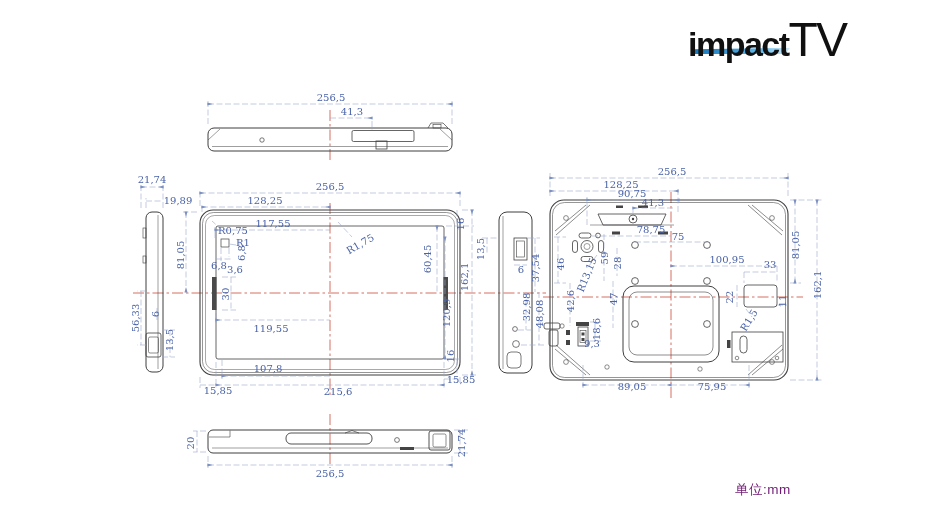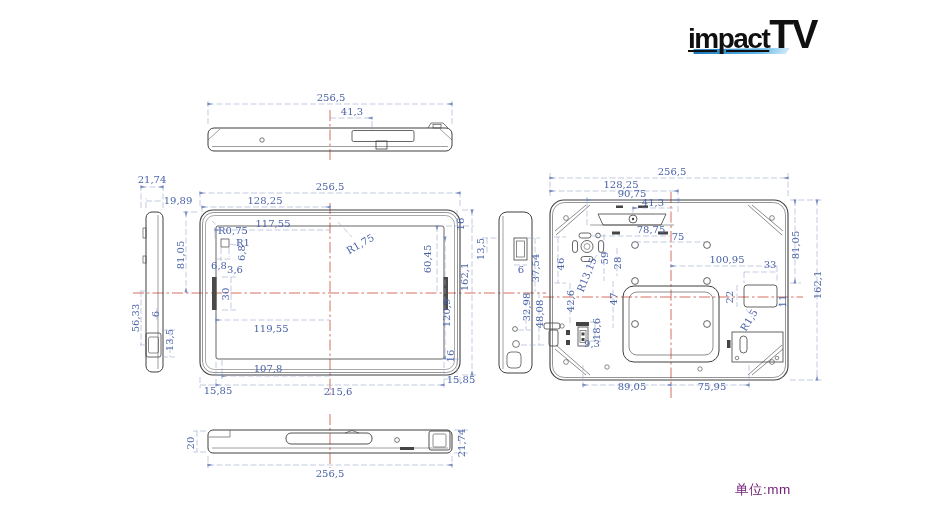--- a/index.html
+++ b/index.html
@@ -1,21 +1,21 @@
 <!DOCTYPE html>
 <html><head>
 <meta charset="utf-8">
 <style>
   html,body{margin:0;padding:0;background:#fff;}
   .canvas{position:relative;width:928px;height:521px;background:#ffffff;overflow:hidden;
           font-family:"Liberation Sans",sans-serif;}
   .canvas svg{position:absolute;left:0;top:0;}
   .logo{position:absolute;left:688px;top:12px;width:150px;height:46px;color:#101010;white-space:nowrap;}
-  .logo .word{font-weight:800;font-size:28px;letter-spacing:-1.5px;position:relative;z-index:2;text-decoration:underline;}
-  .logo .suffix{font-weight:700;font-size:40px;letter-spacing:-2px;position:relative;z-index:2;}
+  .logo .word{font-weight:800;font-size:34px;letter-spacing:-1.5px;position:relative;z-index:2;}
+  .logo .suffix{font-weight:400;font-size:48px;letter-spacing:-2px;position:relative;z-index:2;}
   .logo .swoosh{position:absolute;left:4px;top:36px;width:96px;height:6px;z-index:1;
     background:linear-gradient(90deg,#1573b5,#5fb7e8 70%,#cfeaf8);
     transform:skewX(-35deg);clip-path:polygon(0 20%,100% 0,100% 100%,4% 100%);}
   .units{position:absolute;left:735px;top:481px;font-size:13.5px;color:#701a75;letter-spacing:0.5px;}
   text{font-family:"DejaVu Serif",serif;font-size:10px;fill:#4a63a8;}
 </style>
 </head>
 <body>
 
 <div class="canvas">

